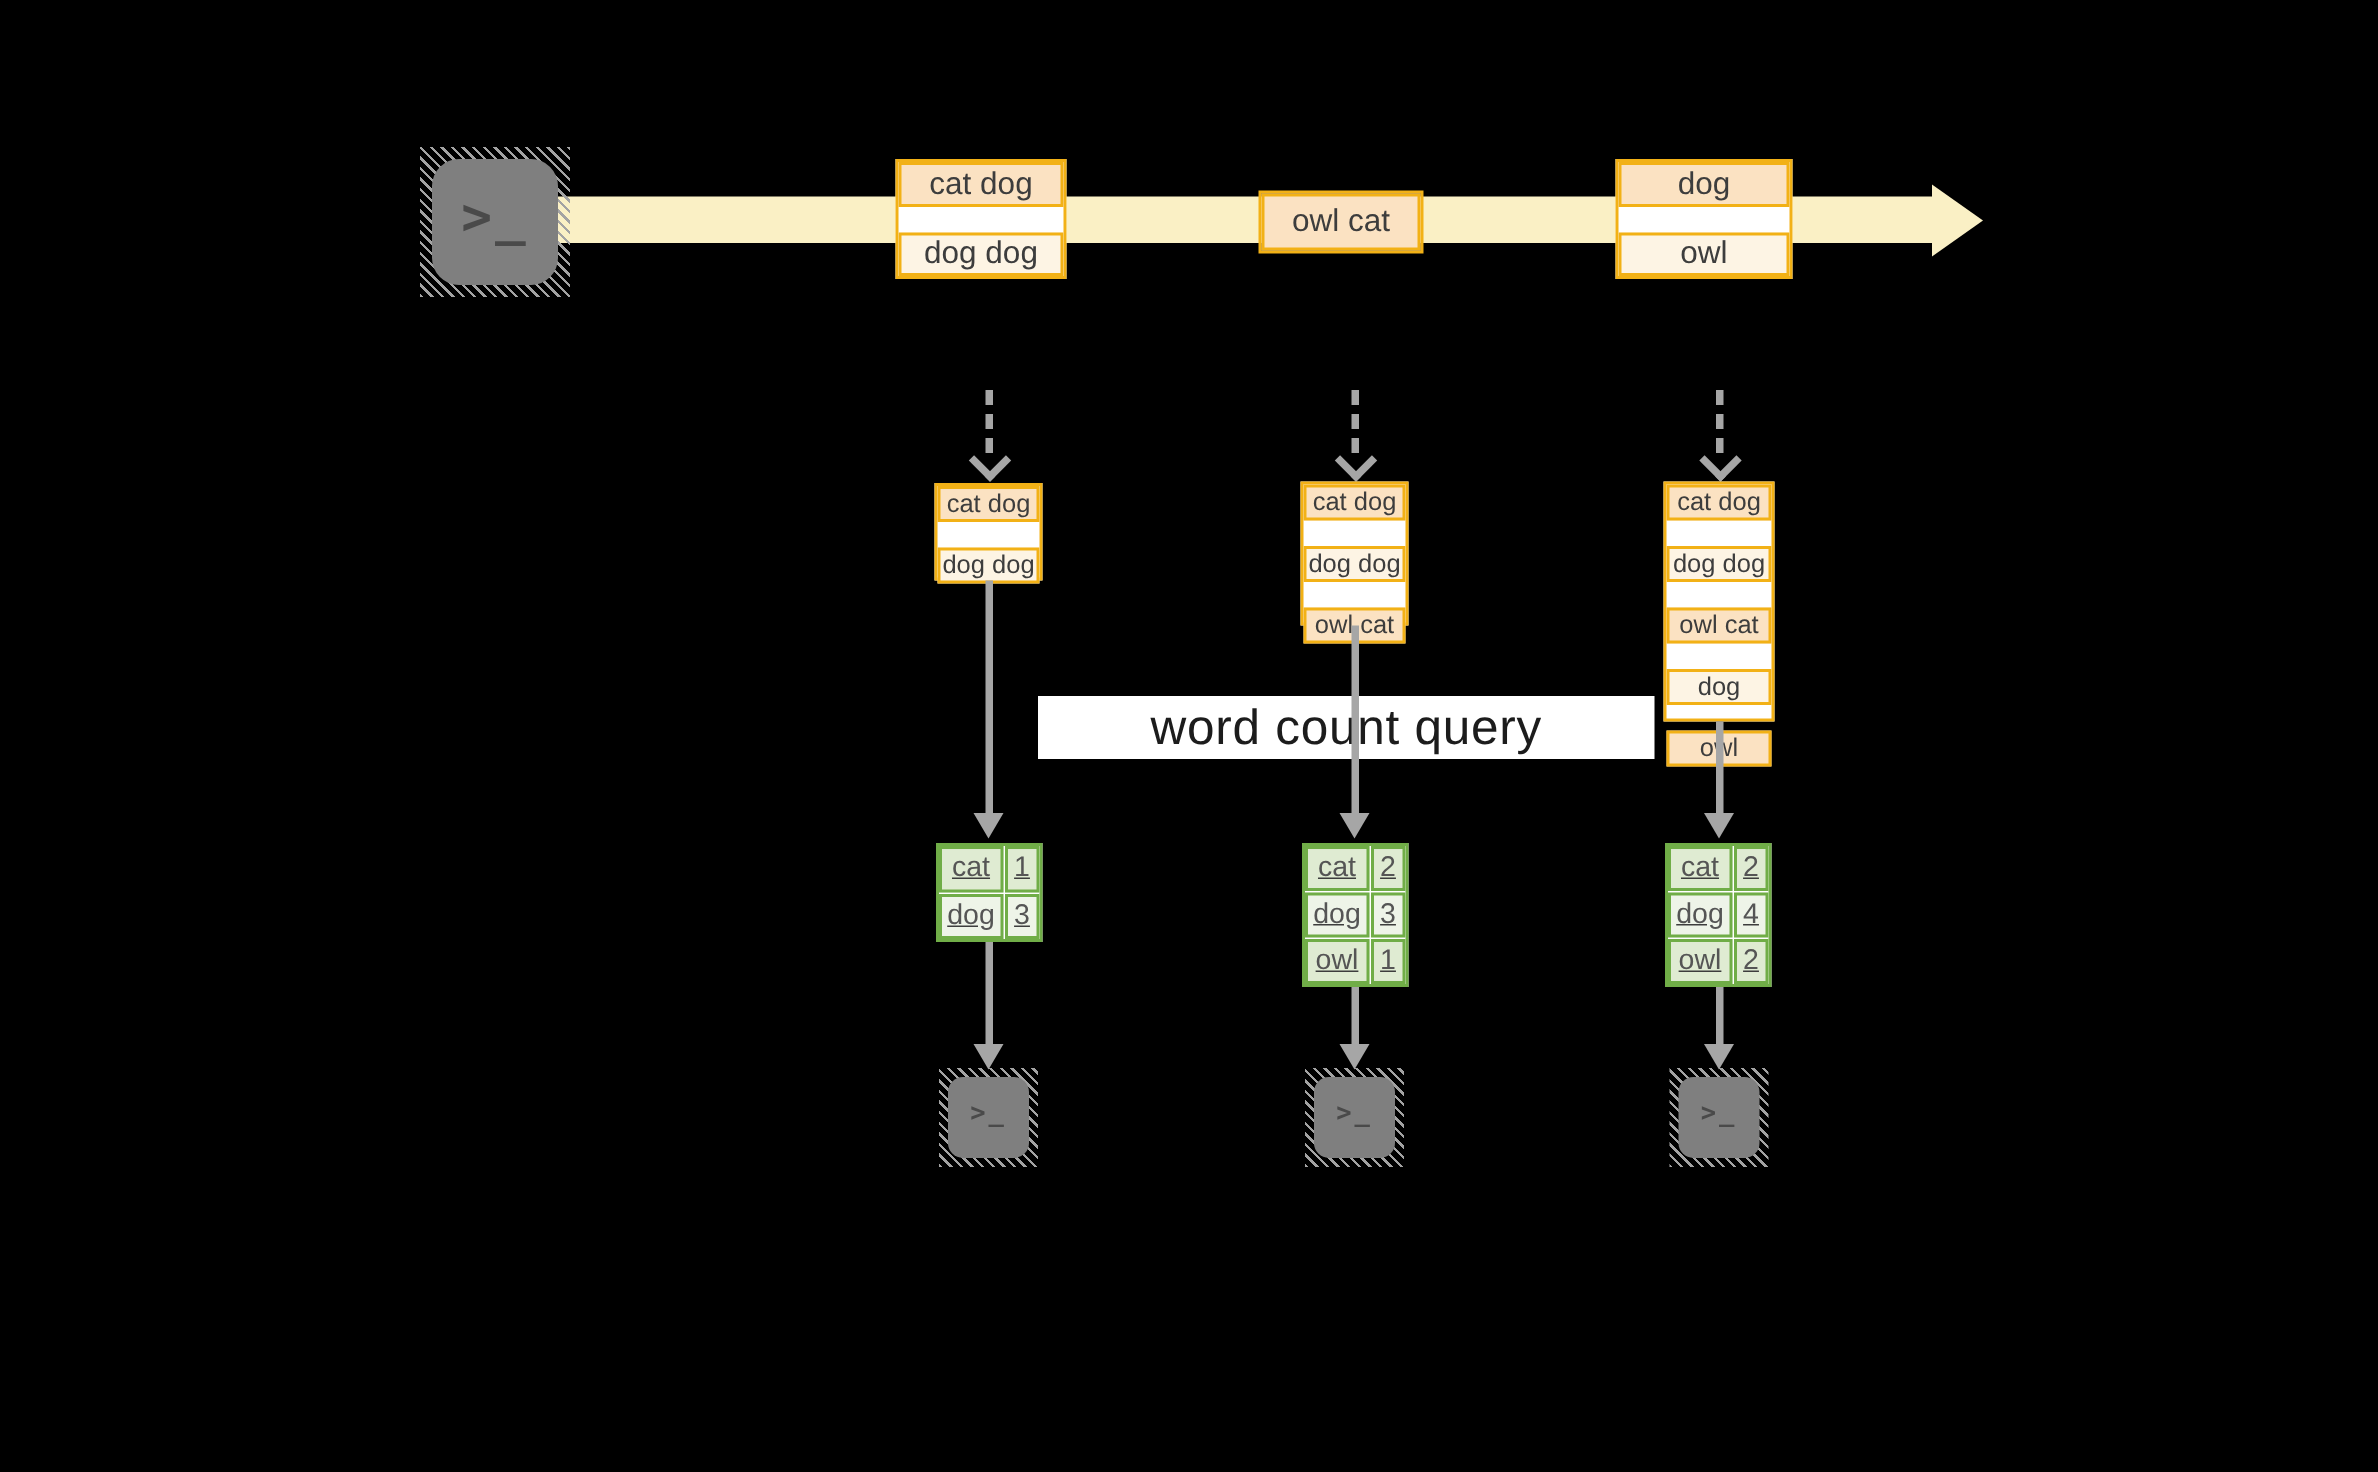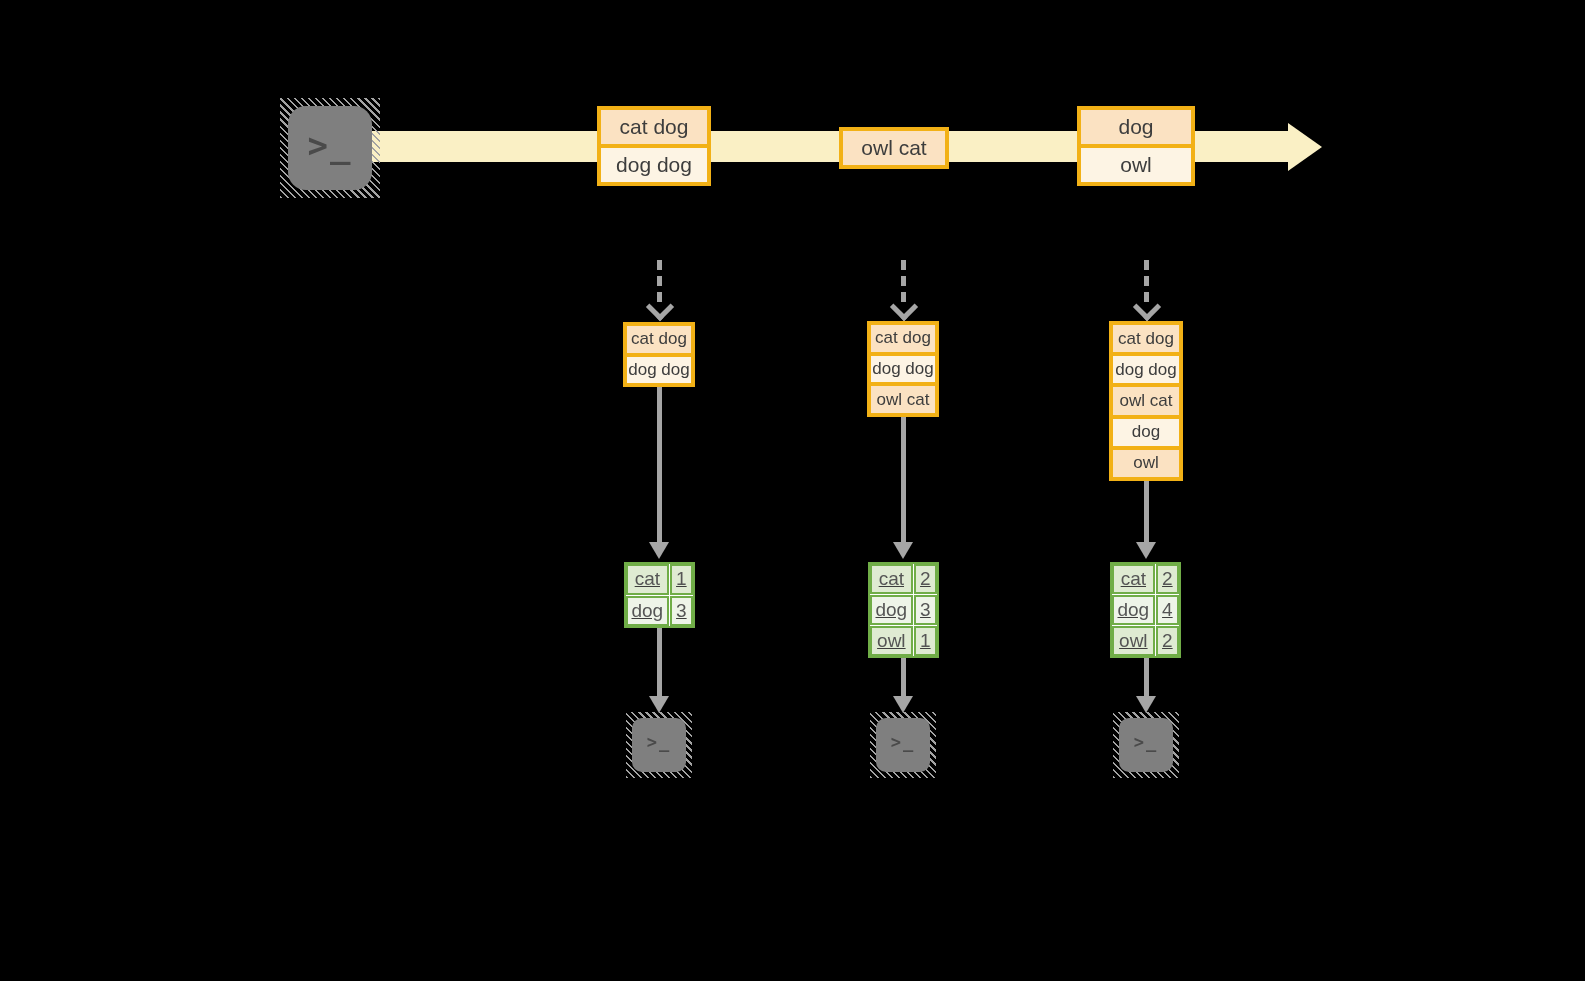--- a/index.html
+++ b/index.html
@@ -13,21 +13,21 @@
     border-top:24px solid transparent;border-bottom:24px solid transparent;
     border-left:34px solid #faf0c5;}
   
   .hatch{position:absolute;background:repeating-linear-gradient(45deg,#a3a3a3 0 1.6px,transparent 1.6px 5px);}
   .term-inner{position:absolute;inset:8px;background:#7f7f7f;display:flex;align-items:center;justify-content:center;
     color:#4a4a4a;font-family:"DejaVu Sans Mono", monospace;font-weight:bold;}
   .term-big .term-inner{border-radius:18px;font-size:34px;}
   .term-small .term-inner{border-radius:10px;font-size:17px;inset:6px;}
   .term-glyph{letter-spacing:2px;transform:translateY(-3px);}
   
-  .obox{position:absolute;background:#fff;border:2.5px solid #f2b116;display:flex;flex-direction:column;gap:0;box-sizing:border-box;}
+  .obox{position:absolute;background:#fff;border:2.5px solid #f2b116;display:flex;flex-direction:column;gap:17px;box-sizing:border-box;}
   .obox .cell{border:2px solid #f2b116;display:flex;align-items:center;justify-content:center;flex:1;}
   .obox .cell:nth-child(odd){background:#fbe2c2;}
   .obox .cell:nth-child(even){background:#fdf4e4;}
   .evt .cell{font-size:21px;}
   .buf .cell{font-size:17px;}
   
   .vline{position:absolute;width:0;border-left:5px solid #a6a6a6;}
   .vdash{position:absolute;width:0;border-left:5px dashed #a6a6a6;}
   .chev-down{position:absolute;width:15px;height:15px;border-right:5px solid #a6a6a6;border-bottom:5px solid #a6a6a6;transform:rotate(45deg);}
   .tri-down{position:absolute;width:0;height:0;border-left:10px solid transparent;border-right:10px solid transparent;border-top:17px solid #a6a6a6;}
@@ -87,20 +87,23 @@
     <div class="cell">owl cat</div>
   </div>
   <div class="obox buf" style="left:1109px;top:321px;width:74px;height:160px;">
     <div class="cell">cat dog</div>
     <div class="cell">dog dog</div>
     <div class="cell">owl cat</div>
     <div class="cell">dog</div>
     <div class="cell">owl</div>
   </div>
 
+  <div class="banner">
+    <span>word count query</span>
+  </div>
 
   <div class="vline over" style="left:657px;top:387px;height:156px;"></div>
   <div class="tri-down over" style="left:649px;top:542px;"></div>
   <div class="vline over" style="left:901px;top:417px;height:126px;"></div>
   <div class="tri-down over" style="left:893px;top:542px;"></div>
   <div class="vline over" style="left:1144px;top:481px;height:62px;"></div>
   <div class="tri-down over" style="left:1136px;top:542px;"></div>
 
   <div class="gtable" style="left:624px;top:562px;width:71px;height:66px;">
     <div class="trow">

